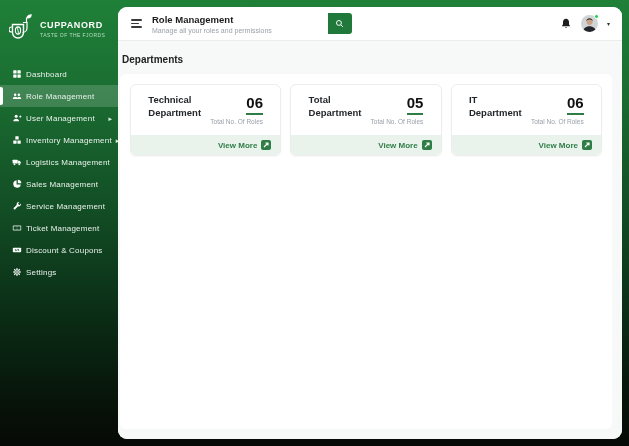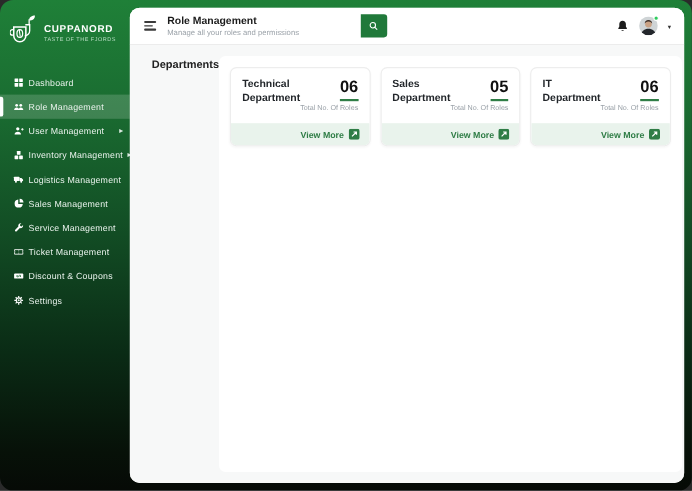--- a/index.html
+++ b/index.html
@@ -1,17 +1,17 @@
 <!DOCTYPE html>
 <html><head>
 <meta charset="utf-8">
 <style>
   * { margin:0; padding:0; box-sizing:border-box; }
   html,body { width:629px; height:446px; background:#2a2a2a; font-family:"Liberation Sans", sans-serif; }
-  .app { position:relative; width:629px; height:446px; border-radius:12px; overflow:hidden;
+  .app { position:relative; width:629px; height:446px; border-radius:0; overflow:hidden;
          background:linear-gradient(180deg,#1f8038 0%,#1a6c31 22%,#124c24 48%,#0a2b15 72%,#071108 92%,#060a06 100%); }
 
   
   .sidebar { position:absolute; left:0; top:0; width:118px; height:100%; color:#eef5f0; }
   .logo { display:flex; align-items:center; gap:5px; padding:13px 8px 12px 9px; cursor:pointer; }
   .logo-text-name { font-size:9px; font-weight:bold; letter-spacing:.6px; color:#ffffff; }
   .logo-text-tag { font-size:5px; letter-spacing:.45px; color:#b9dfc4; margin-top:2px; white-space:nowrap; }
   .nav { margin-top:6px; }
   .nav-item { position:relative; display:flex; align-items:center; gap:4px; height:22px; padding:0 6px 0 12px;
               cursor:pointer; }
@@ -42,21 +42,21 @@
             display:flex; align-items:center; justify-content:center; }
   .right-cluster { display:flex; align-items:center; gap:9px; }
   .bell { cursor:pointer; display:flex; }
   .avatarwrap { position:relative; width:17px; height:17px; cursor:pointer; }
   .avatarwrap svg { display:block; }
   .status-dot { position:absolute; right:-1px; top:-1px; width:5px; height:5px; background:#2ecc5e;
             border:1px solid #fff; border-radius:50%; }
   .caret { font-size:6px; color:#333; cursor:pointer; }
 
   
-  .content { flex:1; background:#f7f8f8; padding:10px 10px 10px 18px; display:flex; flex-direction:row; }
+  .content { flex:1; background:#f7f8f8; padding:10px 10px 10px 2px; display:flex; flex-direction:column; }
   .section-title { font-size:10px; font-weight:bold; color:#222; margin:3px 0 9px 2px; }
   .dept-panel { background:#ffffff; border-radius:6px; flex:1; padding:10px; }
   .cards { display:flex; gap:9px; }
   .card { flex:1; background:#fff; border:1px solid #ededed; border-radius:6px; overflow:hidden;
           box-shadow:0 1px 2px rgba(0,0,0,0.03); display:flex; flex-direction:column; }
   .card-body { display:flex; justify-content:center; padding:9px 10px 4px 10px; min-height:50px; }
   .card-title { font-size:9.5px; font-weight:bold; color:#23272b; line-height:1.35; max-width:62px; }
   .card-stat { text-align:right; }
   .count { display:inline-block; font-size:15px; font-weight:bold; color:#101010;
            border-bottom:2px solid #2f7d46; padding-bottom:1px; line-height:1.1; }
@@ -275,21 +275,21 @@
               <span>View More</span>
               <svg width="10" height="10" viewBox="0 0 10 10">
                   <rect width="10" height="10" rx="2" fill="#2f7d46"></rect>
                   <path d="M3 7 L7 3 M4.4 3 H7 V5.6" stroke="#fff" stroke-width="1.1" fill="none"></path>
                 </svg>
             </div>
           </div>
 
           <div class="card">
             <div class="card-body">
-              <div class="card-title">Sales Department</div>
+              <div class="card-title">Total Department</div>
               <div class="card-stat">
                 <div><span class="count">05</span></div>
                 <div class="count-label">Total No. Of Roles</div>
               </div>
             </div>
             <div class="card-footer">
               <span>View More</span>
               <svg width="10" height="10" viewBox="0 0 10 10">
                   <rect width="10" height="10" rx="2" fill="#2f7d46"></rect>
                   <path d="M3 7 L7 3 M4.4 3 H7 V5.6" stroke="#fff" stroke-width="1.1" fill="none"></path>

